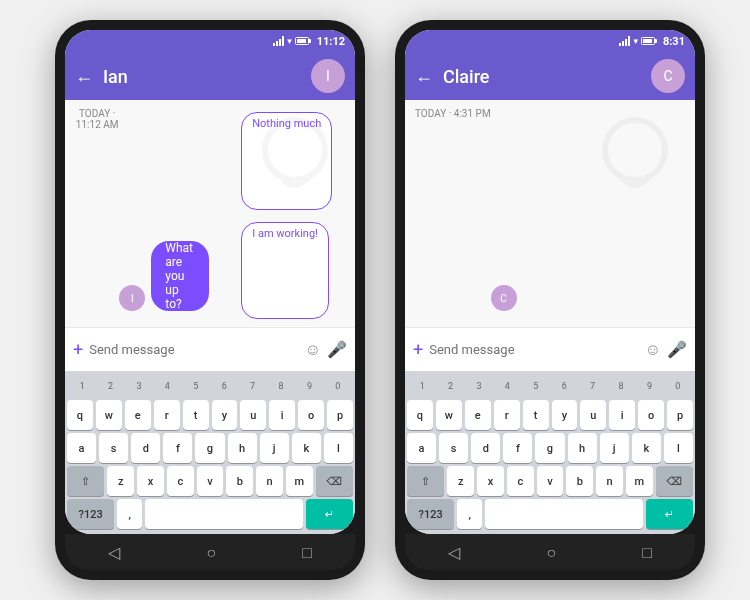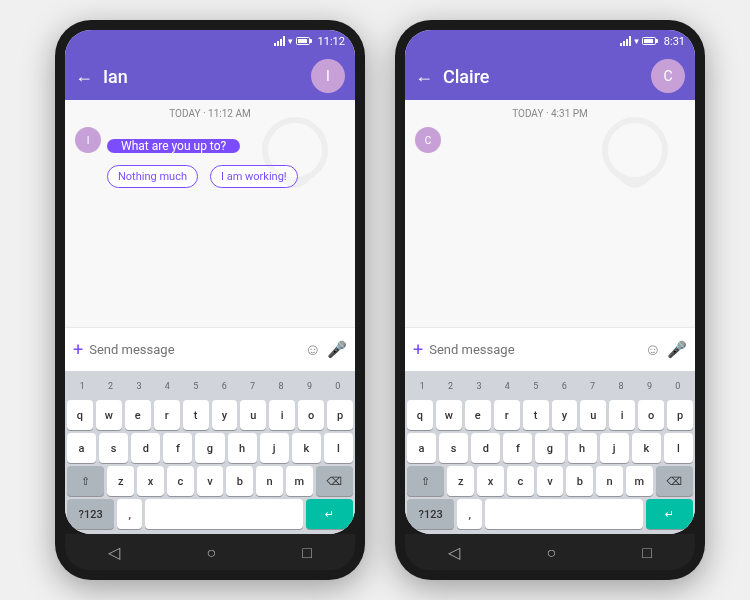--- a/index.html
+++ b/index.html
@@ -43,21 +43,21 @@
       display: flex;
       align-items: center;
       justify-content: flex-end;
       padding: 0 10px;
       gap: 4px;
     }
 
     .status-bar .time {
       color: #fff;
       font-size: 11px;
-      font-weight: 400;
+      font-weight: 700;
       text-align: center;
     }
 
     .status-icons {
       display: flex;
       align-items: center;
       gap: 3px;
       margin-right: 4px;
     }
 
@@ -146,21 +146,21 @@
       font-size: 14px;
       color: #fff;
     }
 
     
     .chat-area {
       flex: 1;
       background: #f8f8f8;
       position: relative;
       display: flex;
-      flex-direction: column;
+      flex-direction: row;
       padding: 8px 10px;
       overflow: hidden;
     }
 
     .chat-bg-icon {
       position: absolute;
       right: 10px;
       top: 10px;
       width: 100px;
       height: 100px;

